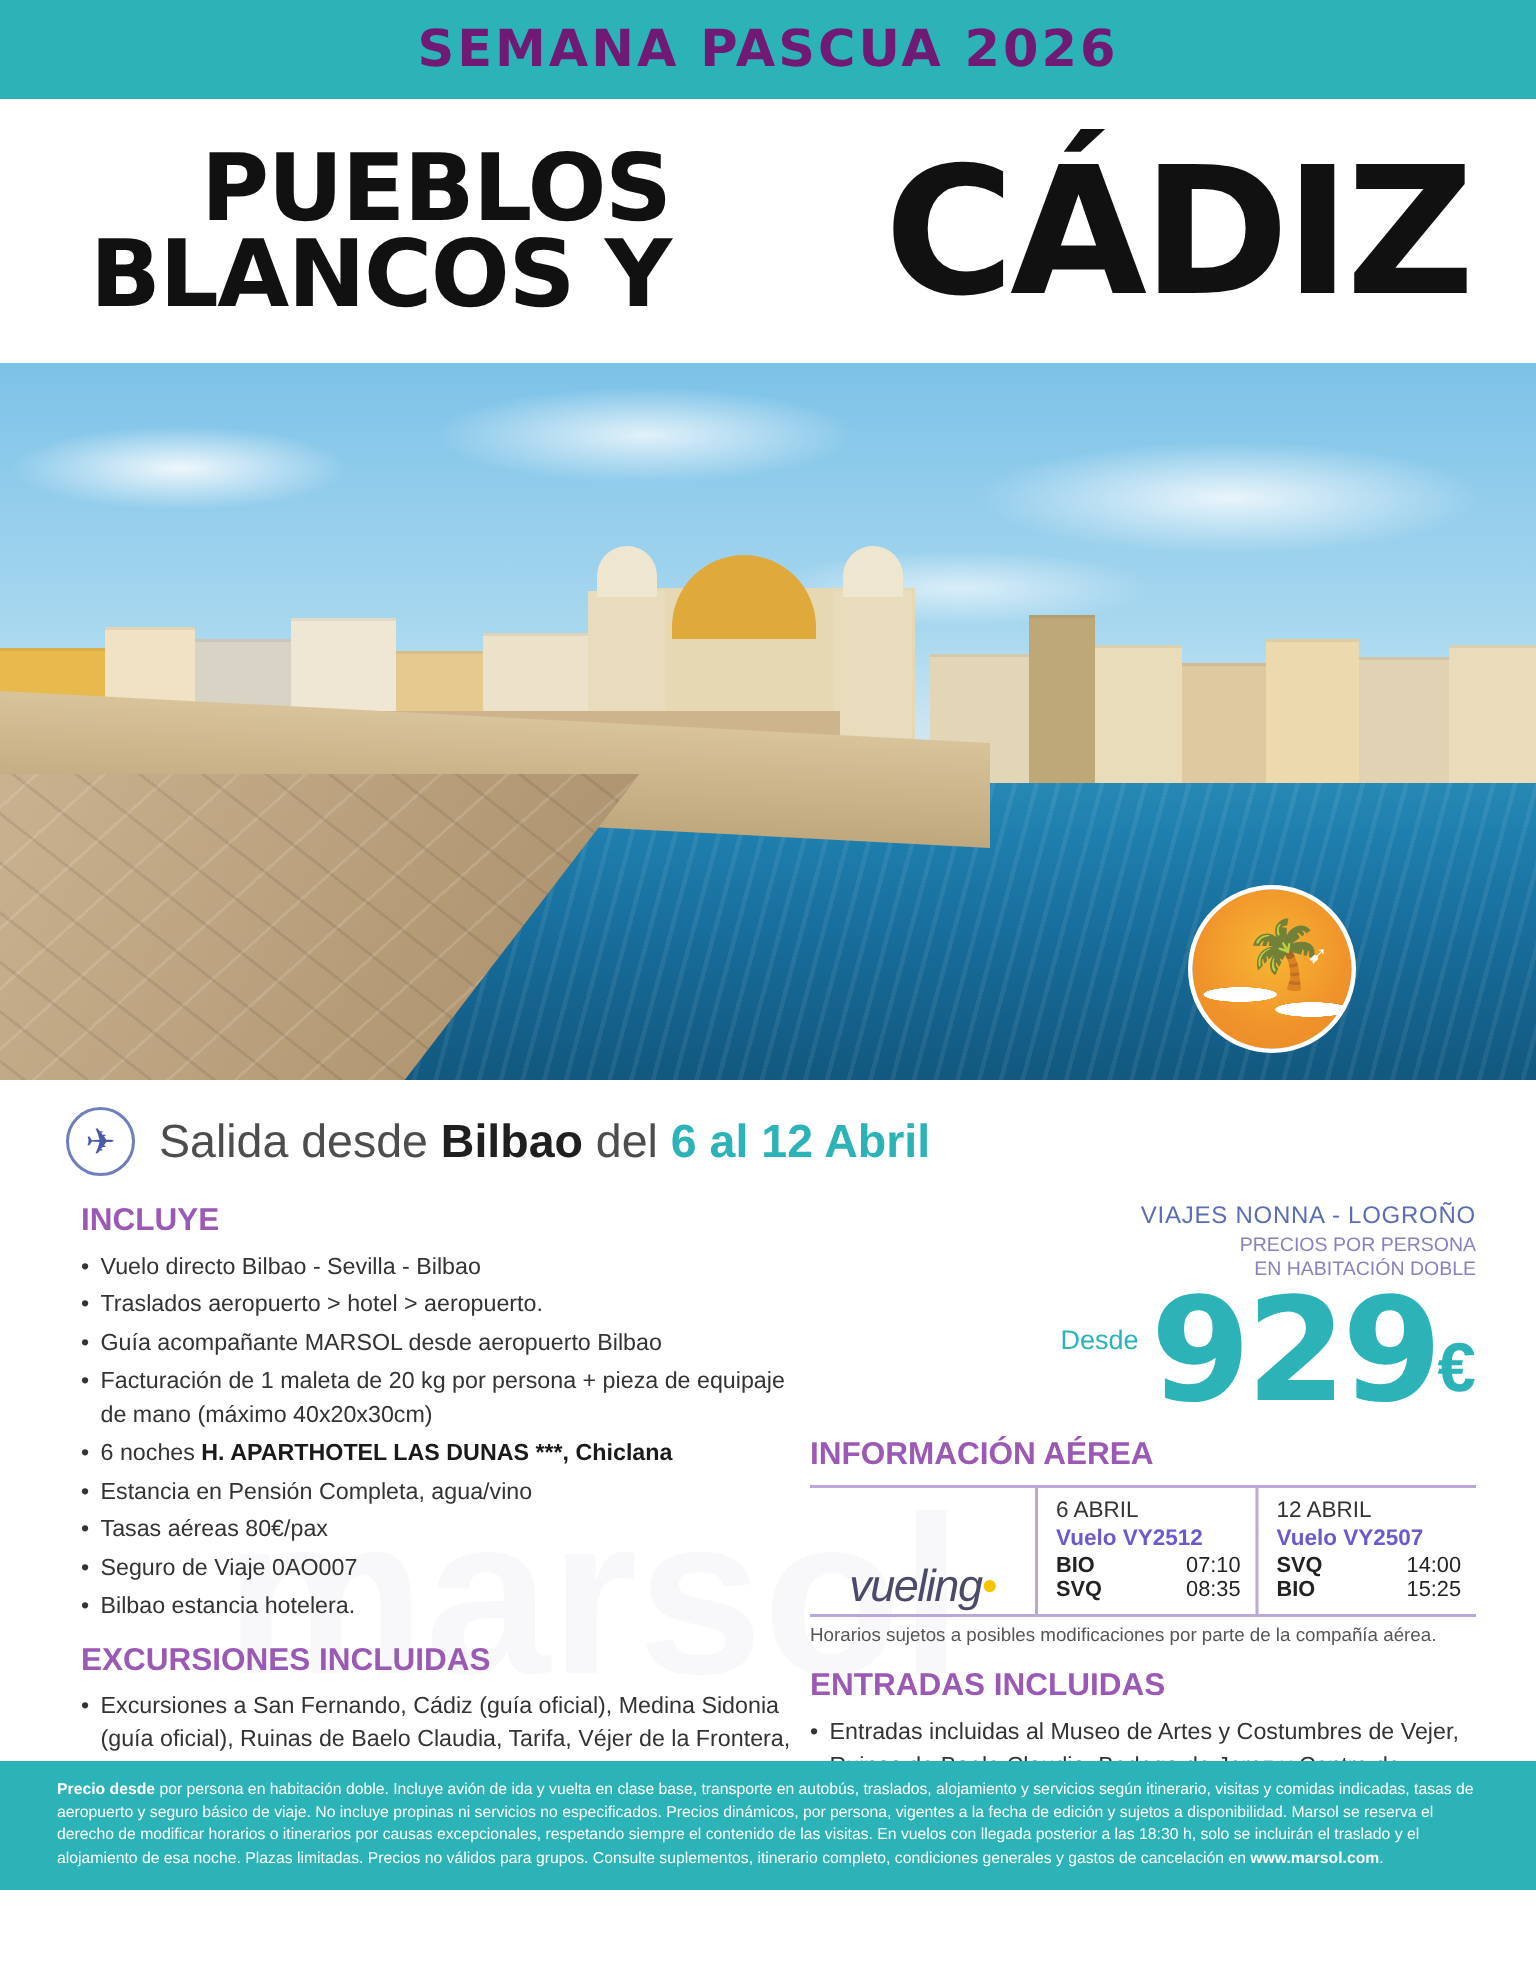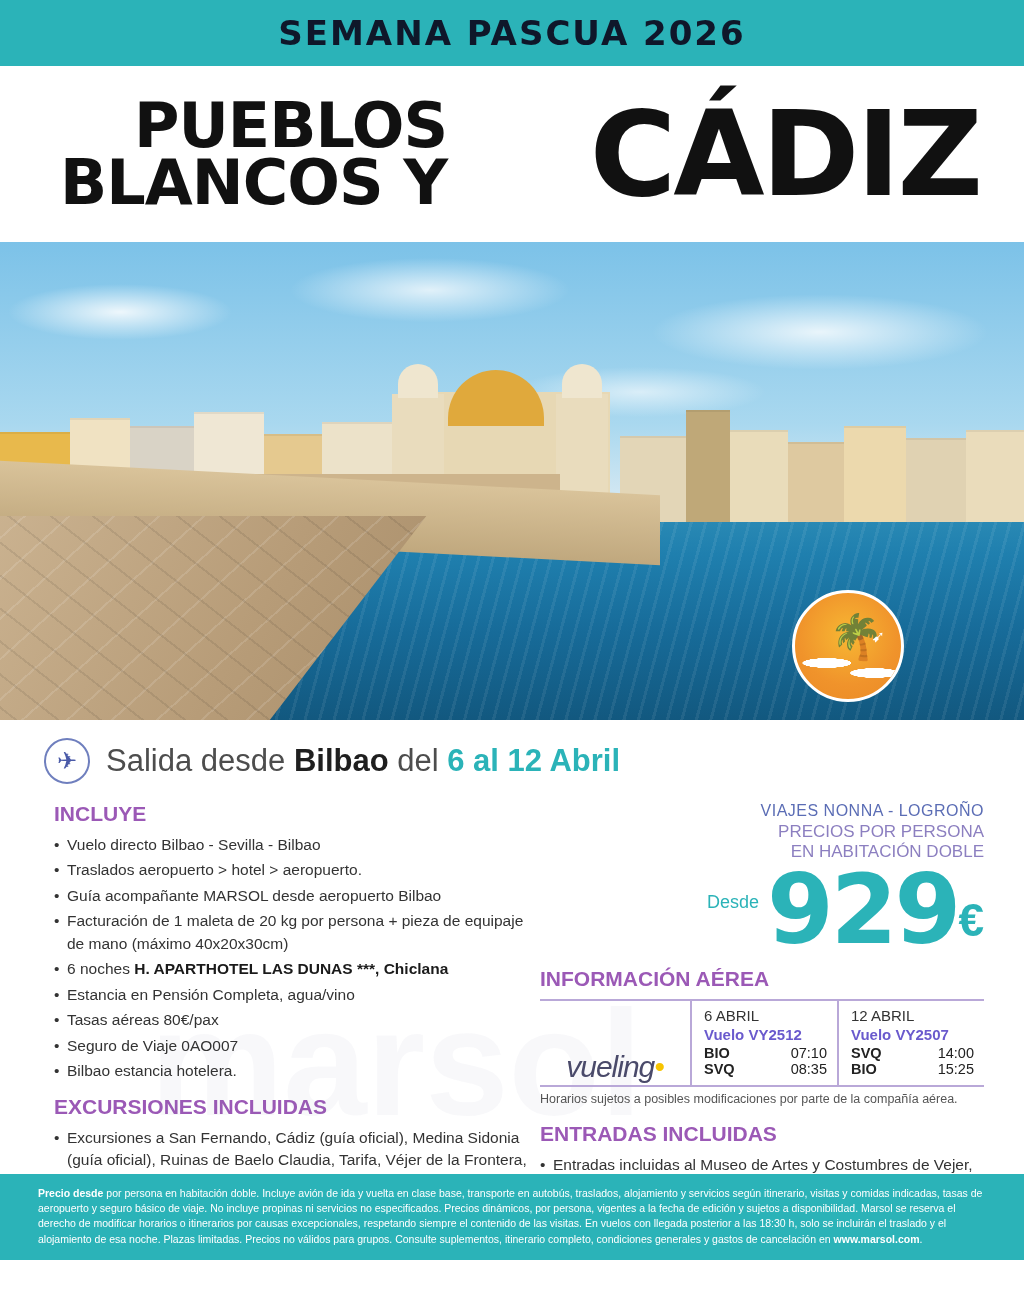--- a/index.html
+++ b/index.html
@@ -14,21 +14,21 @@
 
   
   .top-banner {
     height: 66px;
     background: #2bb3b8;
     display: flex;
     align-items: center;
     justify-content: center;
   }
   .top-banner-text {
-    color: #0f172a;
+    color: #701a75;
     font-size: 34px;
     font-weight: bold;
     letter-spacing: 2px;
     font-family: "DejaVu Sans", sans-serif;
   }
 
   
   .title-block {
     height: 176px;
     background: #ffffff;
@@ -207,21 +207,21 @@
   .agency {
     text-align: right;
     font-size: 16px;
     color: #5b6db5;
     letter-spacing: .5px;
     padding-top: 12px;
   }
   .price-sub {
     text-align: right;
     color: #8c7fc0;
-    font-size: 17px;
+    font-size: 13px;
     line-height: 1.2;
     margin-top: 2px;
   }
   .price-row {
     display: flex;
     align-items: flex-end;
     justify-content: flex-end;
     margin-top: 4px;
   }
   .desde {

